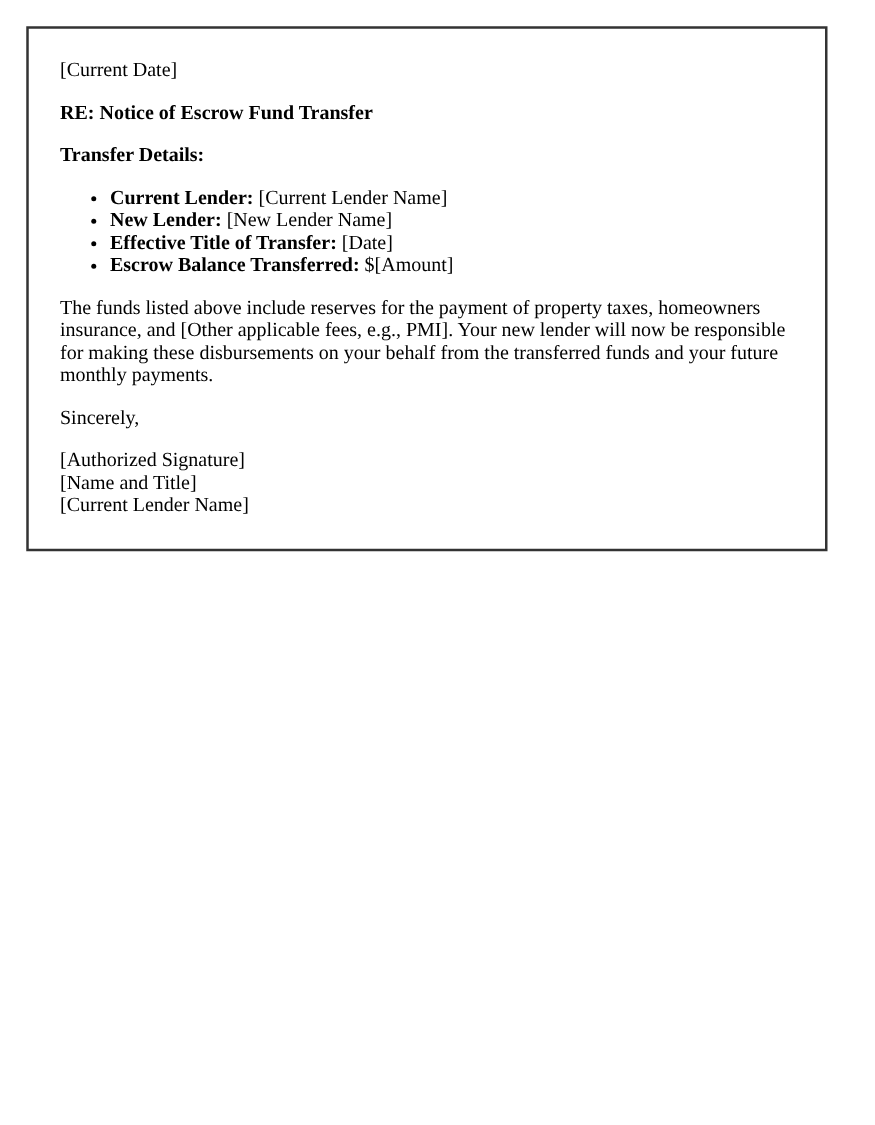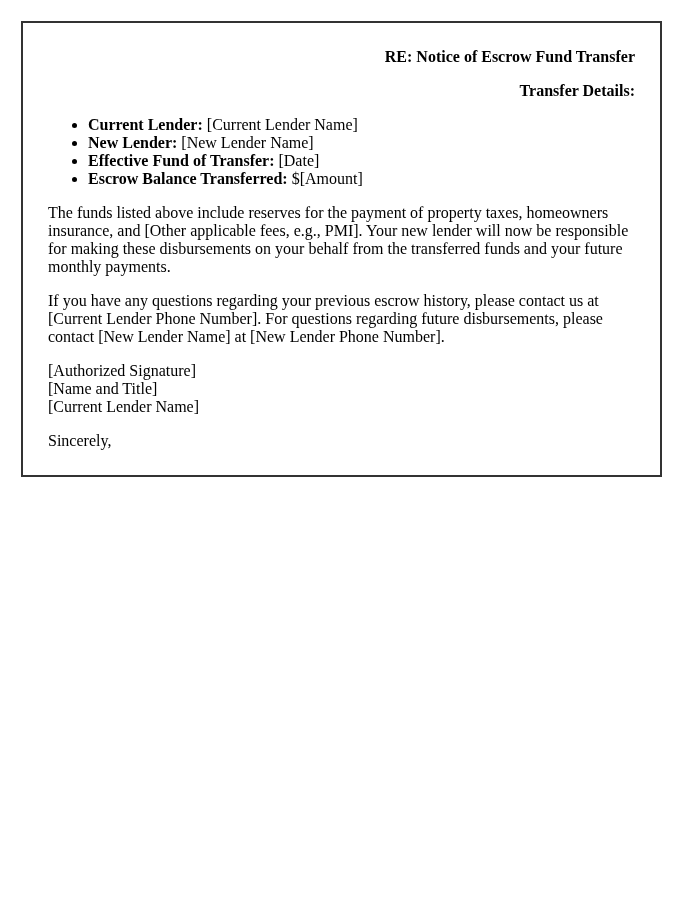--- a/index.html
+++ b/index.html
@@ -26,55 +26,55 @@
     width: 641px;
     border: 2px solid var(--border-color);
     padding: 25px;
     background: var(--bg-color);
   }
   .letter p {
     margin: 16px 0;
   }
   .letter p:first-child { margin-top: 0; }
   .letter p:last-child { margin-bottom: 0; }
-  .bold { font-weight: bold; text-align: right; }
+  .bold { font-weight: bold; }
   ul.details {
     margin: 16px 0;
     padding-left: 40px;
     list-style-type: disc;
   }
   ul.details li { margin: 0; }
 </style>
 </head>
 <body>
 
 <div class="letter">
 
+  <p>[Current Date]</p>
 
 
   <p class="bold">RE: Notice of Escrow Fund Transfer</p>
 
 
 
 
   <p class="bold">Transfer Details:</p>
 
   <ul class="details">
     <li><b class="bold">Current Lender:</b> <span>[Current Lender Name]</span></li>
     <li><b class="bold">New Lender:</b> <span>[New Lender Name]</span></li>
-    <li><b class="bold">Effective Fund of Transfer:</b> <span>[Date]</span></li>
+    <li><b class="bold">Effective Title of Transfer:</b> <span>[Date]</span></li>
     <li><b class="bold">Escrow Balance Transferred:</b> <span>$[Amount]</span></li>
   </ul>
 
   <p>The funds listed above include reserves for the payment of property taxes, homeowners insurance, and [Other applicable fees, e.g., PMI]. Your new lender will now be responsible for making these disbursements on your behalf from the transferred funds and your future monthly payments.</p>
 
 
-  <p>If you have any questions regarding your previous escrow history, please contact us at [Current Lender Phone Number]. For questions regarding future disbursements, please contact [New Lender Name] at [New Lender Phone Number].</p>
+
+  <p>Sincerely,</p>
 
   <p>
     <span>[Authorized Signature]</span><br>
     <span>[Name and Title]</span><br>
     <span>[Current Lender Name]</span>
   </p>
 
-  <p>Sincerely,</p>
-
 </div>
 
 </body></html>

